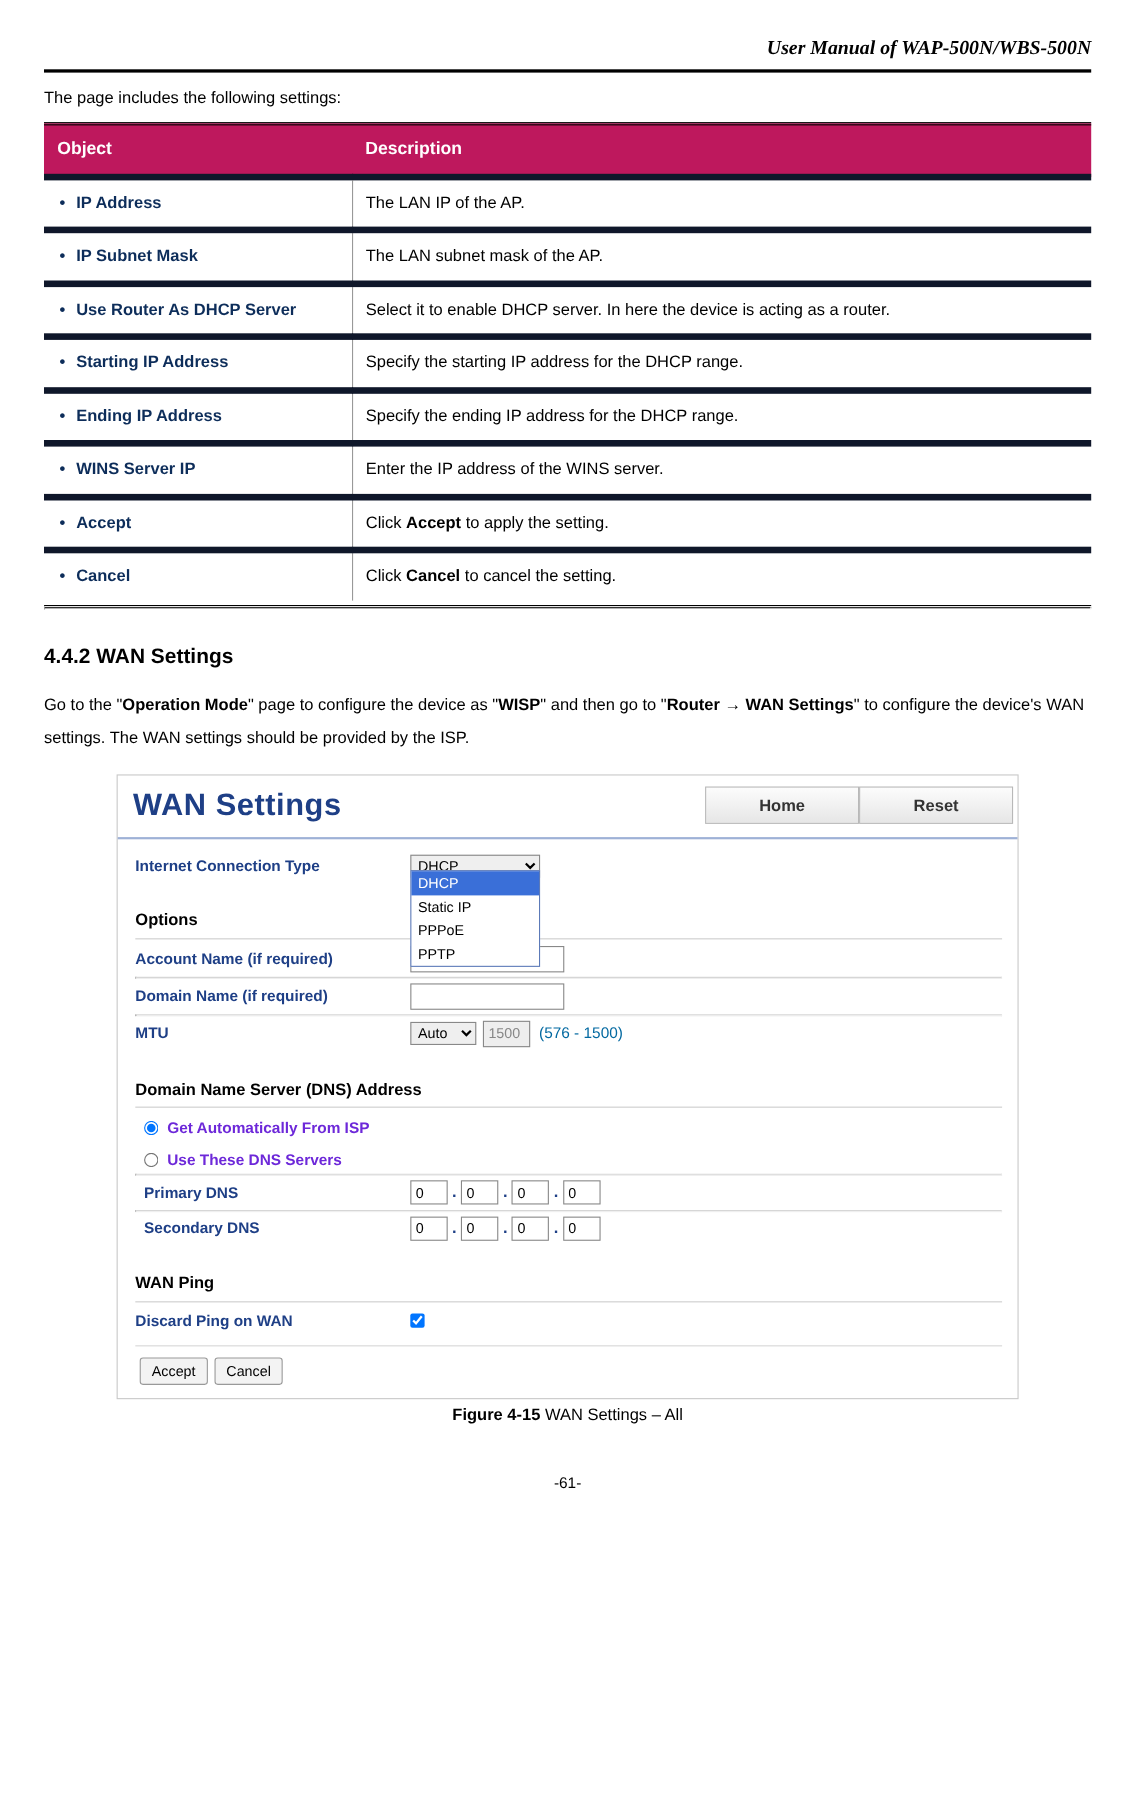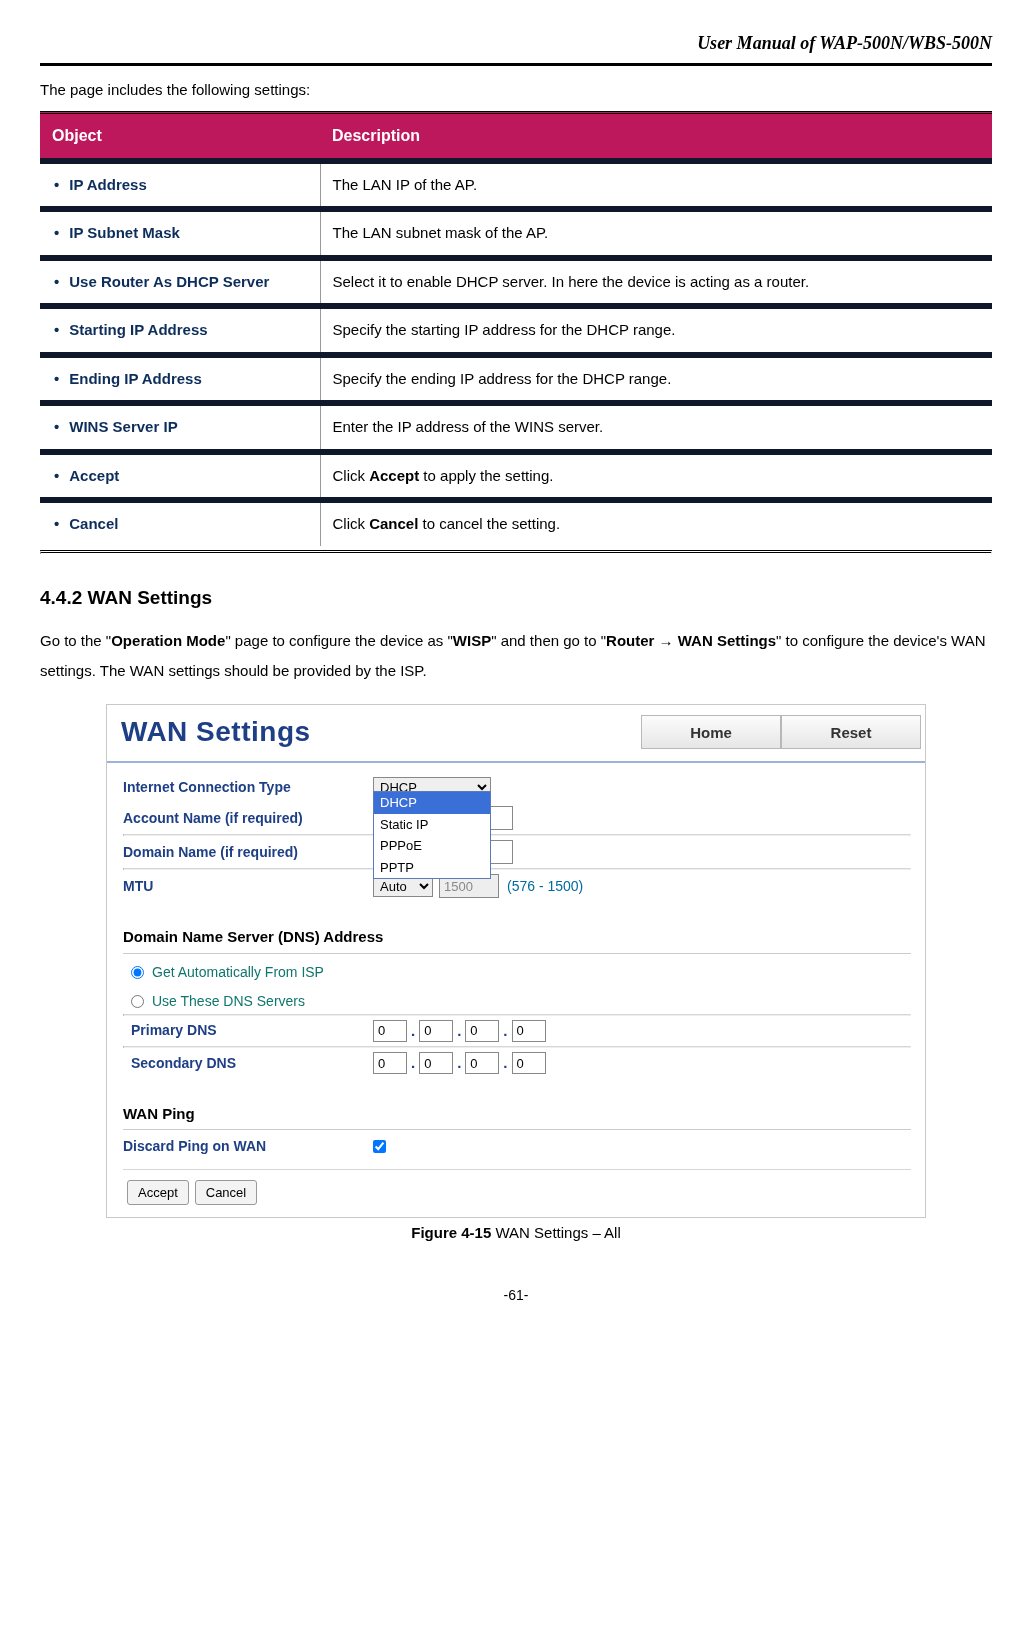--- a/index.html
+++ b/index.html
@@ -109,21 +109,21 @@
       border: 1px solid #5c7ab8;
       background: #fff;
       font-size: 13px;
       z-index: 10;
     }
     .wan-select-dd .opt { padding: 1px 6px; }
     .wan-select-dd .opt.sel { background: #3a6fd8; color: #fff; }
     .wan-oct { width: 34px; height: 22px; border: 1px solid #888; padding: 0 4px; font-size: 13px; text-align: left; }
     .wan-row .dot { padding: 0 4px; color: #1e3f86; font-weight: bold; }
     .radio-row { display: flex; align-items: center; gap: 8px; padding: 6px 0 2px 8px; }
-    .radio-row label { color: #0f766e; font-weight: normal; font-size: 14px; }
+    .radio-row label { color: #6d28d9; font-weight: bold; font-size: 14px; }
     .sep { border-top: 1px solid #d6d6d6; margin: 0; }
     .mtu-note { color: #0369a1; font-weight: normal; font-size: 14px; padding-left: 8px; }
     .wan-actions { padding: 10px 0 0 4px; display: flex; gap: 6px; border-top: 1px solid #d6d6d6; margin-top: 8px; }
     .wan-btn-b {
       padding: 4px 10px;
       background: #f3f3f3;
       border: 1px solid #999;
       border-radius: 3px;
       font-size: 13px;
       cursor: pointer;
@@ -212,37 +212,38 @@
           <option>DHCP</option>
         </select>
       </div>
       <div class="wan-select-dd">
         <div class="opt sel">DHCP</div>
         <div class="opt">Static IP</div>
         <div class="opt">PPPoE</div>
         <div class="opt">PPTP</div>
       </div>
 
+      <div class="wan-section">Options</div>
 
       <div class="wan-row">
         <span class="wan-label">Account Name (if required)</span>
         <input class="wan-input" style="width: 140px;">
       </div>
       <hr class="sep">
       <div class="wan-row">
         <span class="wan-label">Domain Name (if required)</span>
         <input class="wan-input" style="width: 140px;">
       </div>
       <hr class="sep">
       <div class="wan-row">
         <span class="wan-label">MTU</span>
         <select class="wan-select" style="width:60px;">
           <option>Auto</option>
         </select>
-        <input class="wan-input" style="width: 60px; margin-left: 6px; background: rgb(238, 238, 238); color: rgb(136, 136, 136);" disabled="" value="1500">
+        <input class="wan-input" style="width: 43px; margin-left: 6px; background: rgb(238, 238, 238); color: rgb(136, 136, 136);" disabled="" value="1500">
         <span class="mtu-note">(576 - 1500)</span>
       </div>
 
       <div class="wan-section">Domain Name Server (DNS) Address</div>
 
       <div class="radio-row">
         <input type="radio" name="dns" checked="" style="">
         <label>Get Automatically From ISP</label>
       </div>
       <div class="radio-row">

